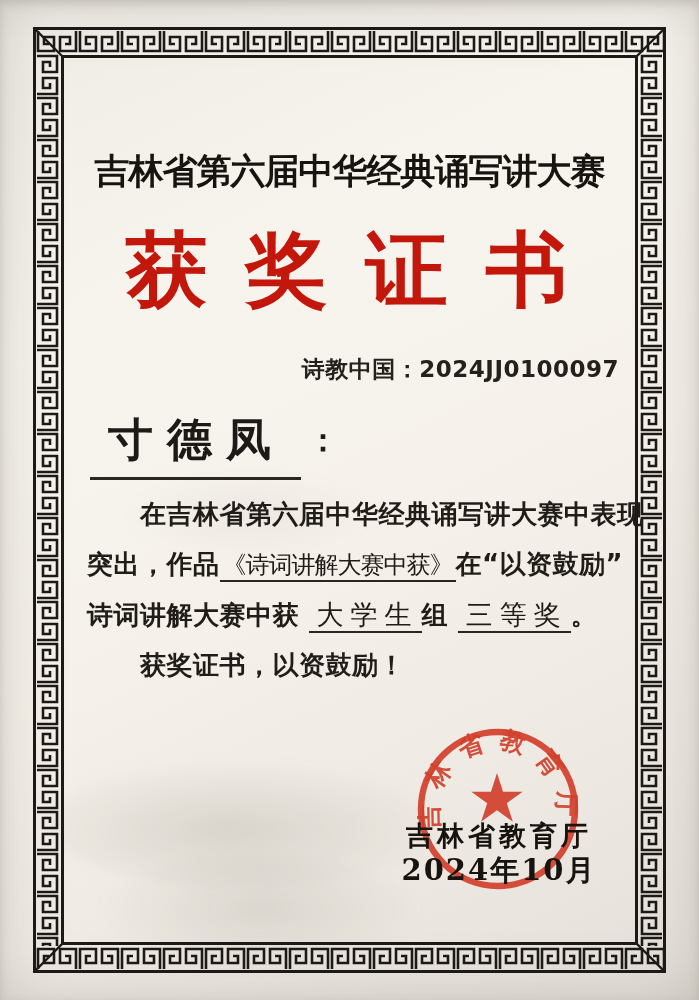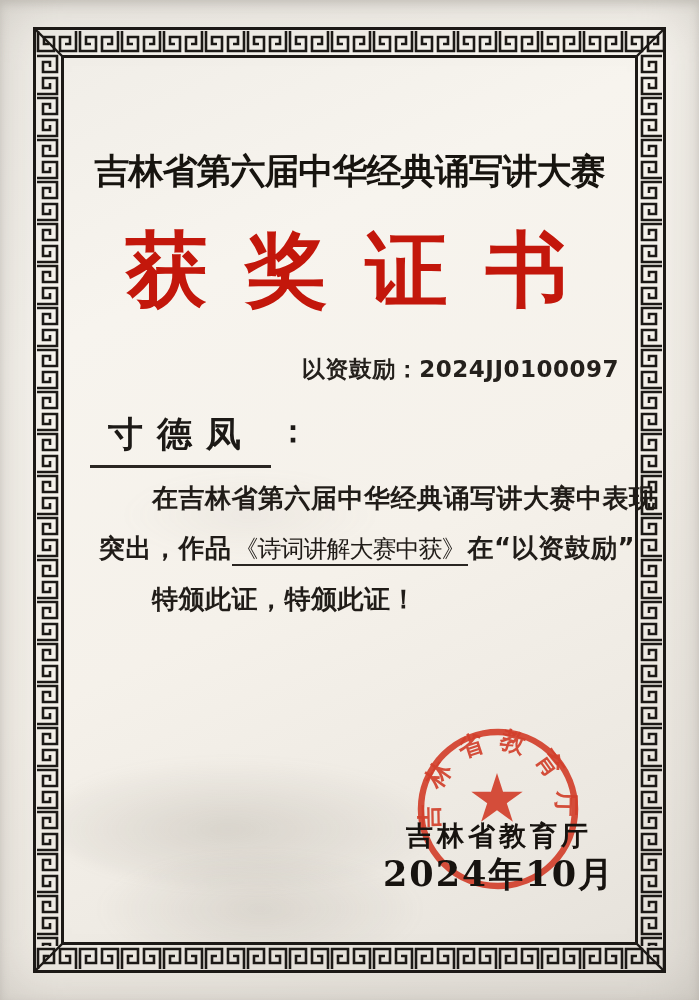--- a/index.html
+++ b/index.html
@@ -28,42 +28,42 @@
   }
   .cert-no{
     position:absolute;top:354px;right:80px;
     font-size:23px;font-weight:700;letter-spacing:.5px;color:#24201c;
   }
   .recipient{position:absolute;top:410px;left:90px;}
   .recipient .uline{
     display:inline-block;border-bottom:3px solid #2a2622;
     padding:0 16px 7px 18px;
   }
-  .recipient .name{font-size:35px;font-weight:700;letter-spacing:14px;}
+  .recipient .name{font-size:45px;font-weight:700;letter-spacing:14px;}
   .recipient .colon{font-size:32px;font-weight:700;margin-left:6px;vertical-align:4px;}
   .body-block{
-    position:absolute;left:87px;top:473px;width:530px;
+    position:absolute;left:87px;top:489px;width:530px;
     font-size:26px;font-weight:700;line-height:50px;color:#201c18;
-    letter-spacing:.5px;white-space:nowrap;margin-left:12px;
+    letter-spacing:.5px;white-space:nowrap;
   }
   .indent{text-indent:53px;}
   .fill{
     font-family:"DejaVu Serif","Liberation Serif",serif;font-weight:500;
     border-bottom:2.5px solid #2a2622;padding:0 3px 1px 3px;
   }
   .fill-title{font-size:24px;letter-spacing:-1px;}
   .fill-sp{letter-spacing:7px;font-size:27px;padding-left:8px;}
   .seal-svg{position:absolute;left:403px;top:714px;z-index:2;opacity:.93;}
   .issuer{
     position:absolute;left:378px;top:818px;width:242px;text-align:center;z-index:3;
     font-size:27px;font-weight:700;letter-spacing:4px;color:#17130f;
   }
   .issue-date{
     position:absolute;left:378px;top:851px;width:242px;text-align:center;z-index:3;
-    font-size:35px;font-weight:600;letter-spacing:2px;color:#17130f;
+    font-size:29px;font-weight:600;letter-spacing:2px;color:#17130f;
     font-family:"DejaVu Serif","Liberation Serif",serif;
   }
 </style>
 </head>
 <body>
 
 <div class="photo">
 
   <div class="wm wm1"></div>
   <div class="wm wm2"></div>
@@ -99,31 +99,34 @@
     <line x1="3" y1="943" x2="29" y2="917" stroke="#1c1916" stroke-width="2.4"></line>
     <line x1="630" y1="943" x2="604" y2="917" stroke="#1c1916" stroke-width="2.4"></line>
   </svg>
 
   <div class="content">
     <div class="comp-title">吉林省第六届中华经典诵写讲大赛</div>
 
     <div class="award-title" style="color:#c3170b;">获奖证书</div>
 
     <div class="cert-no">
-      <span>以资鼓励：</span><span>2024JJ0100097</span>
+      <span>诗教中国：</span><span>2024JJ0100097</span>
     </div>
 
     <div class="recipient">
       <span class="uline"><span class="name">寸德凤</span></span><span class="colon">：</span>
     </div>
 
     <div class="body-block">
       <div class="indent">在吉林省第六届中华经典诵写讲大赛中表现</div>
       <div><span>突出，作品</span><span class="fill fill-title">《诗词讲解大赛中获》</span><span>在“以资鼓励”</span></div>
-      <div class="indent">特颁此证，特颁此证！</div>
+      <div><span>诗词讲解大赛中获</span>
+        <span class="fill fill-sp">大学生</span><span>组</span>
+        <span class="fill fill-sp">三等奖</span><span>。</span></div>
+      <div class="indent">获奖证书，以资鼓励！</div>
     </div>
   </div>
 
   <svg class="seal-svg" width="190" height="190" viewBox="0 0 190 190">
     <circle cx="95" cy="95" r="77" fill="none" stroke="#d0331e" stroke-width="6.5" opacity=".92"></circle>
     <path d="M0,-27 L6.05,-8.33 L25.68,-8.34 L9.80,3.18 L15.87,21.84 L0,10.3 L-15.87,21.84 L-9.80,3.18 L-25.68,-8.34 L-6.05,-8.33 Z" transform="translate(94,86)" fill="#d0331e" opacity=".92"></path>
     <defs>
       <path id="sealArc" d="M38.6,115.5 A60,60 0 1 1 151.4,115.5" fill="none"></path>
     </defs>
     <text font-size="25" font-weight="700" fill="#d0331e" opacity=".92" letter-spacing="13" font-family="'DejaVu Serif','Liberation Serif',serif">

